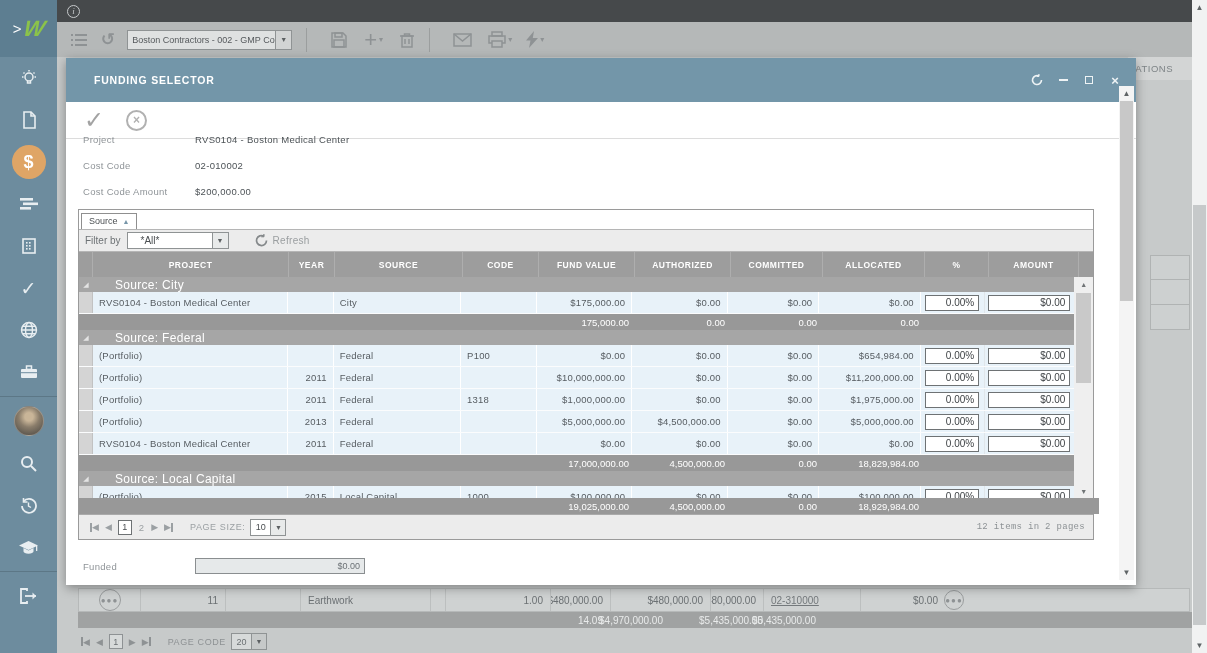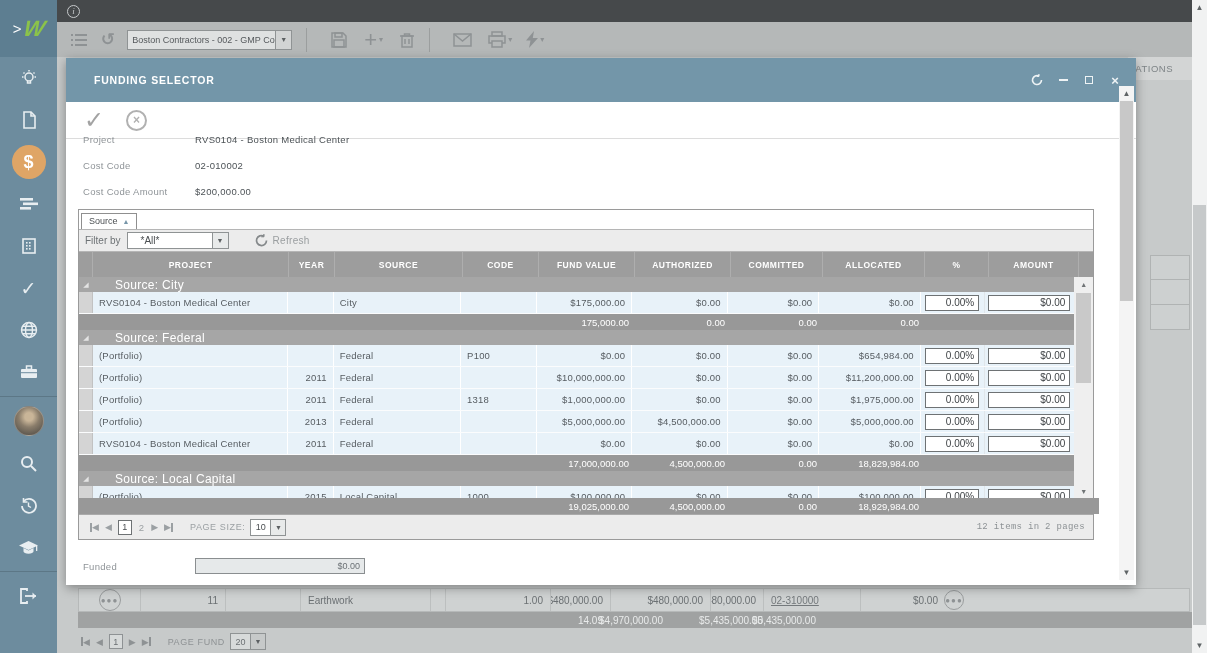--- a/index.html
+++ b/index.html
@@ -378,21 +378,21 @@
       <span class="bg-sum-cell" style="width:60px;">$4,970,000.00</span>
       <span class="bg-sum-cell" style="width:100px;">$5,435,000.00</span>
       <span class="bg-sum-cell" style="width:53px;">$5,435,000.00</span>
     </div>
     <div class="bg-pager pg">
       <span class="pg-btn"><span class="pg-bar"></span>◀</span>
       <span class="pg-btn">◀</span>
       <span class="pg-cur">1</span>
       <span class="pg-btn">▶</span>
       <span class="pg-btn">▶<span class="pg-bar"></span></span>
-      <span class="ps-label">PAGE FUND</span>
+      <span class="ps-label">PAGE CODE</span>
       <span class="ps-select">
         <span class="v">20</span>
           <span class="c">▼</span>
       </span>
     </div>
   </div>
 
   <div class="modal">
     <div class="m-title">
       <span class="t">FUNDING SELECTOR</span>

